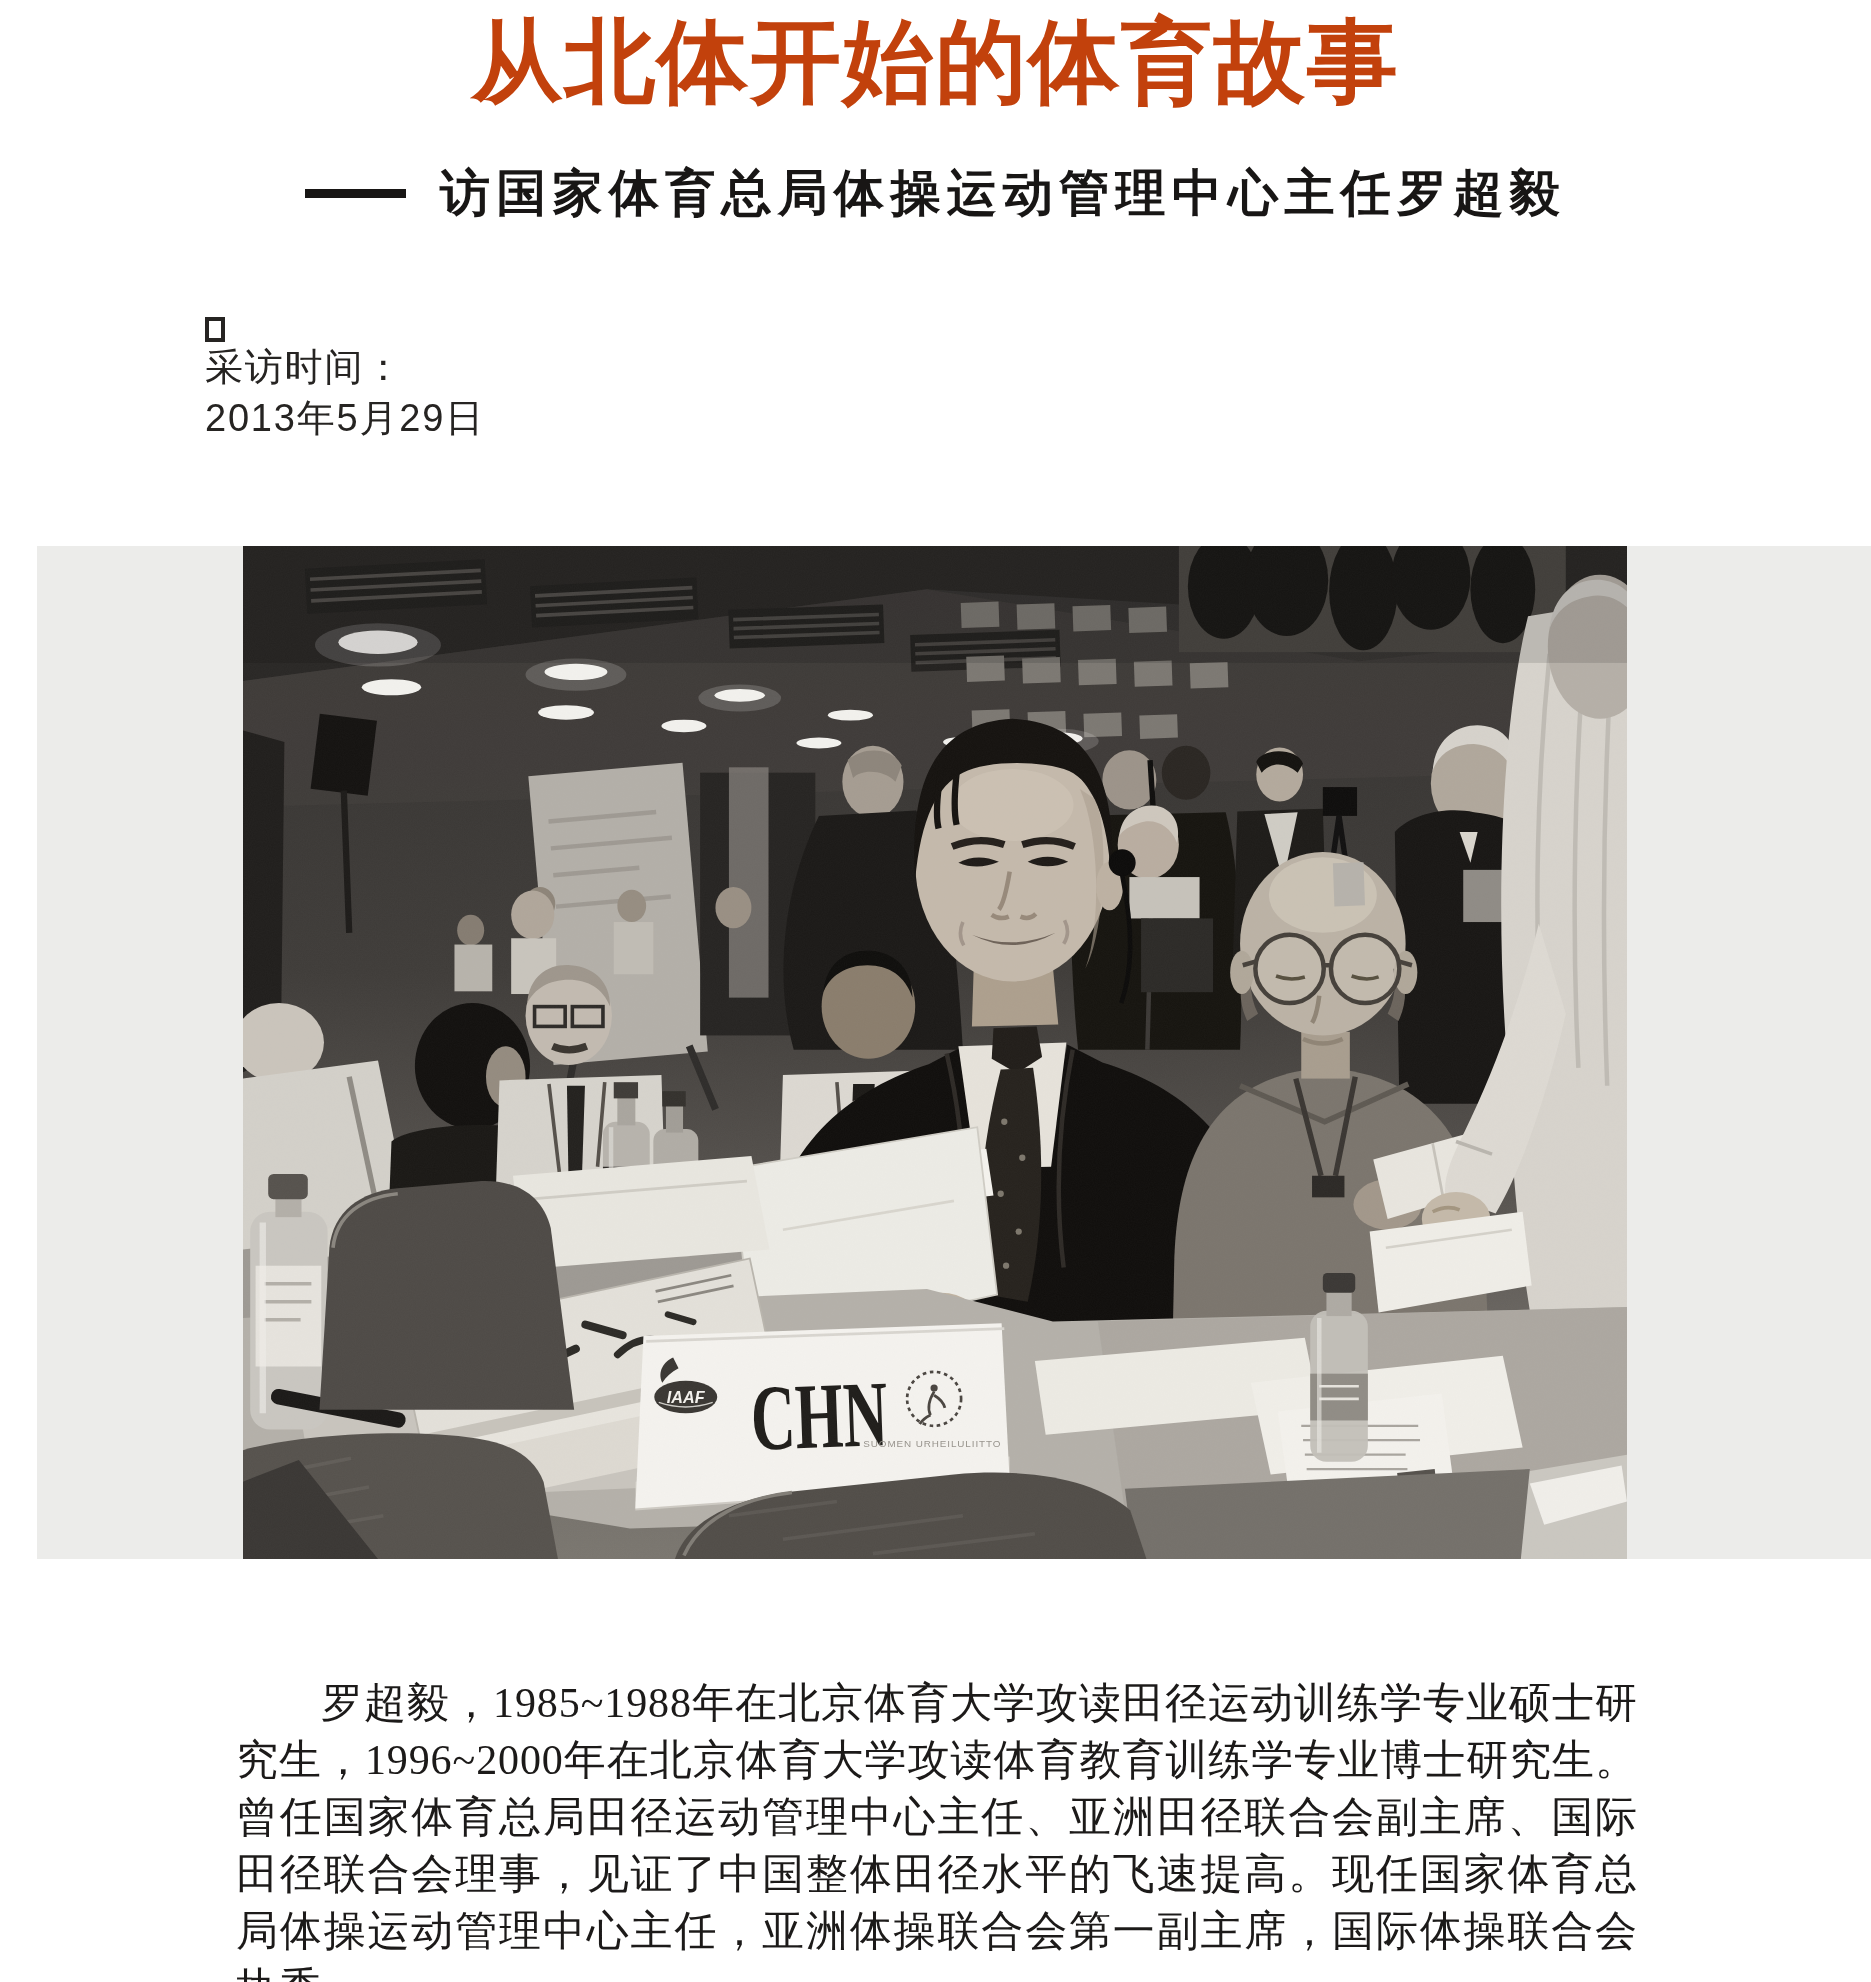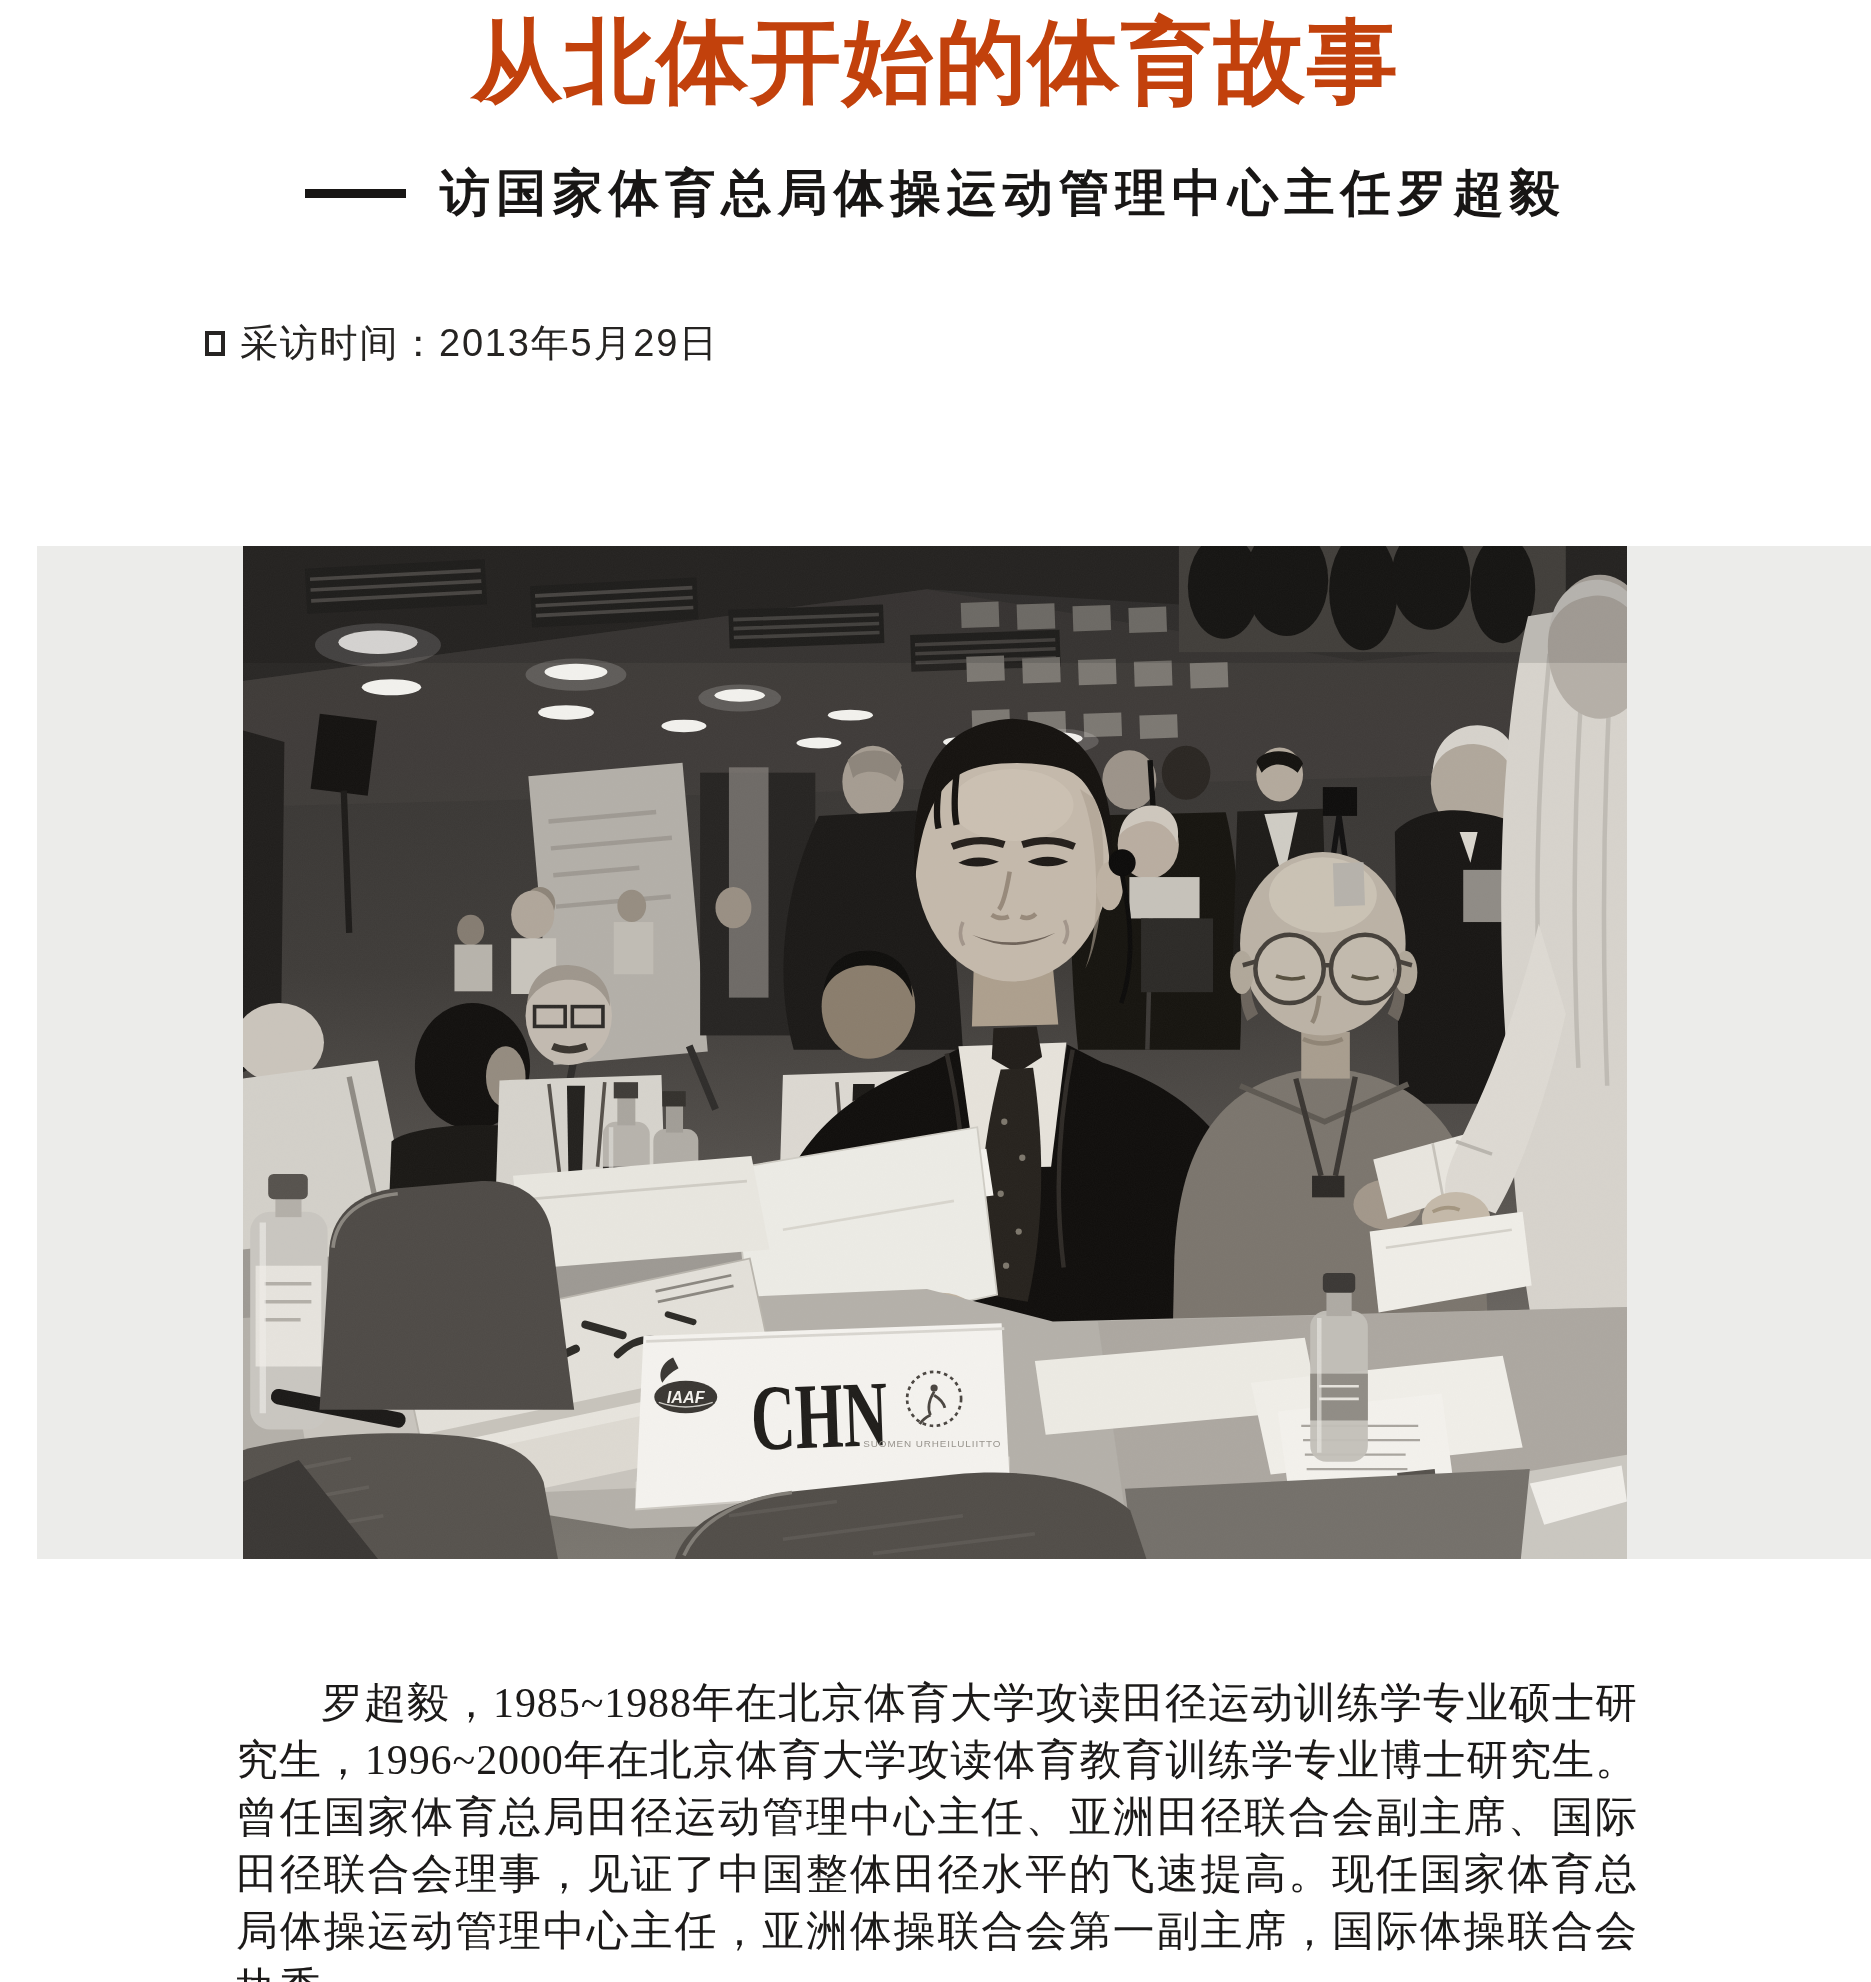--- a/index.html
+++ b/index.html
@@ -27,21 +27,21 @@
     letter-spacing:6.3px;color:#181615;margin-top:29px;
   }
   .subtitle-dash{
     display:inline-block;width:101px;height:9px;
     background:#181615;margin-right:34px;flex:0 0 auto;
   }
   .meta{
     position:absolute;left:205px;top:317px;
     font-size:38px;color:#262422;letter-spacing:1.8px;
   }
-  .meta-row{display:flex;align-items:center;height:53px;}
+  .meta-row{display:flex;height:53px;flex-direction:column;}
   .bullet{
     display:inline-block;width:11.7px;height:17px;
     border:4.5px solid #262422;margin-right:15.3px;flex:0 0 auto;
   }
   .band{
     position:absolute;left:37px;top:546px;
     width:1834px;height:1013px;
     background:#ececea;
   }
   .photo{

